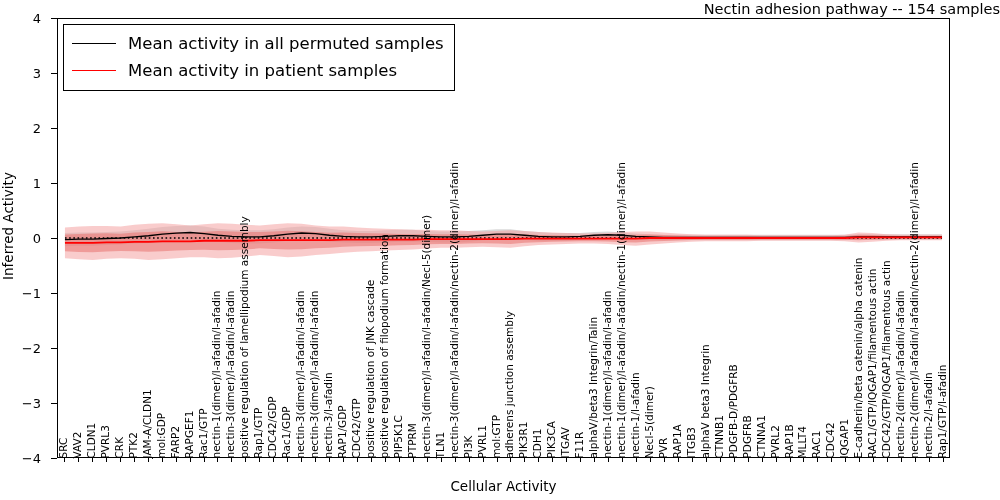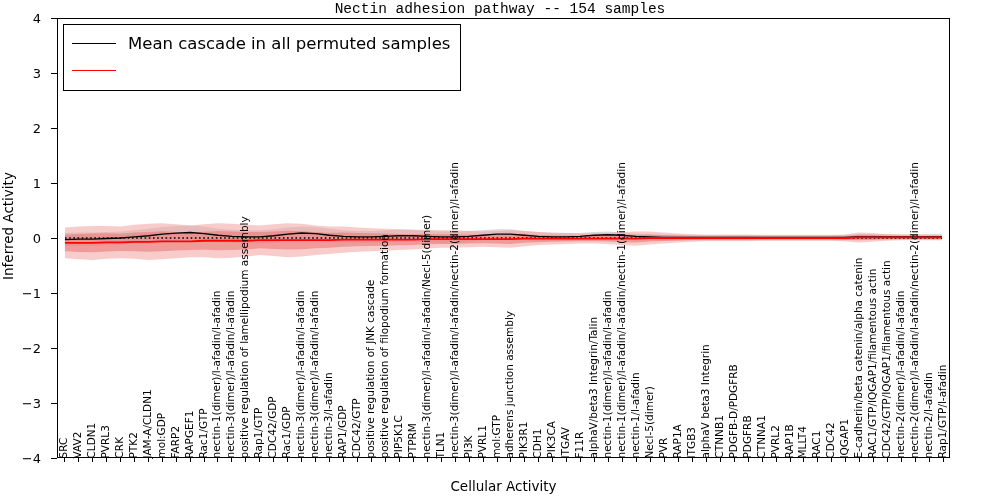--- a/index.html
+++ b/index.html
@@ -6,23 +6,22 @@
   body{
     width:1000px;height:500px;background:#ffffff;
     font-family:"DejaVu Sans","Liberation Sans",sans-serif;
     overflow:hidden;position:relative;
   }
   #fig{position:absolute;left:0;top:0;width:1000px;height:500px;}
 
   
   .chart-title{
     position:absolute;left:0;top:0;width:1000px;
-    text-align:center;font-size:14.5px;color:#000;
+    text-align:right;font-size:14.5px;color:#000;
     line-height:18px;
-    font-family:Liberation Mono, monospace;
   }
 
   
   .plot-frame{
     position:absolute;
     left:57px;top:18px;width:893px;height:440px;
     border:1.1px solid #000;box-sizing:border-box;
     background:#fff;overflow:hidden;
   }
   .plot-svg{position:absolute;left:0;top:0;width:100%;height:100%;display:block;}
@@ -237,19 +236,20 @@
       <div class="xlab" style="left: 848.164px;">nectin-2(dimer)/l-afadin/l-afadin</div>
       <div class="xlab" style="left: 862.117px;">nectin-2(dimer)/l-afadin/l-afadin/nectin-2(dimer)/l-afadin</div>
       <div class="xlab" style="left: 876.07px;">nectin-2/l-afadin</div>
       <div class="xlab" style="left: 890.023px;">Rap1/GTP/l-afadin</div>
     </div>
   <div class="xlabel-axis">Cellular Activity</div>
 
   <div class="legend">
     <div class="legend-row">
       <span class="legend-swatch"></span>
-      <span class="legend-text">Mean cascade in all permuted samples</span>
+      <span class="legend-text">Mean activity in all permuted samples</span>
     </div>
     <div class="legend-row">
       <span class="legend-swatch red"></span>
+      <span class="legend-text">Mean activity in patient samples</span>
     </div>
   </div>
 </div>
 
 </body></html>

